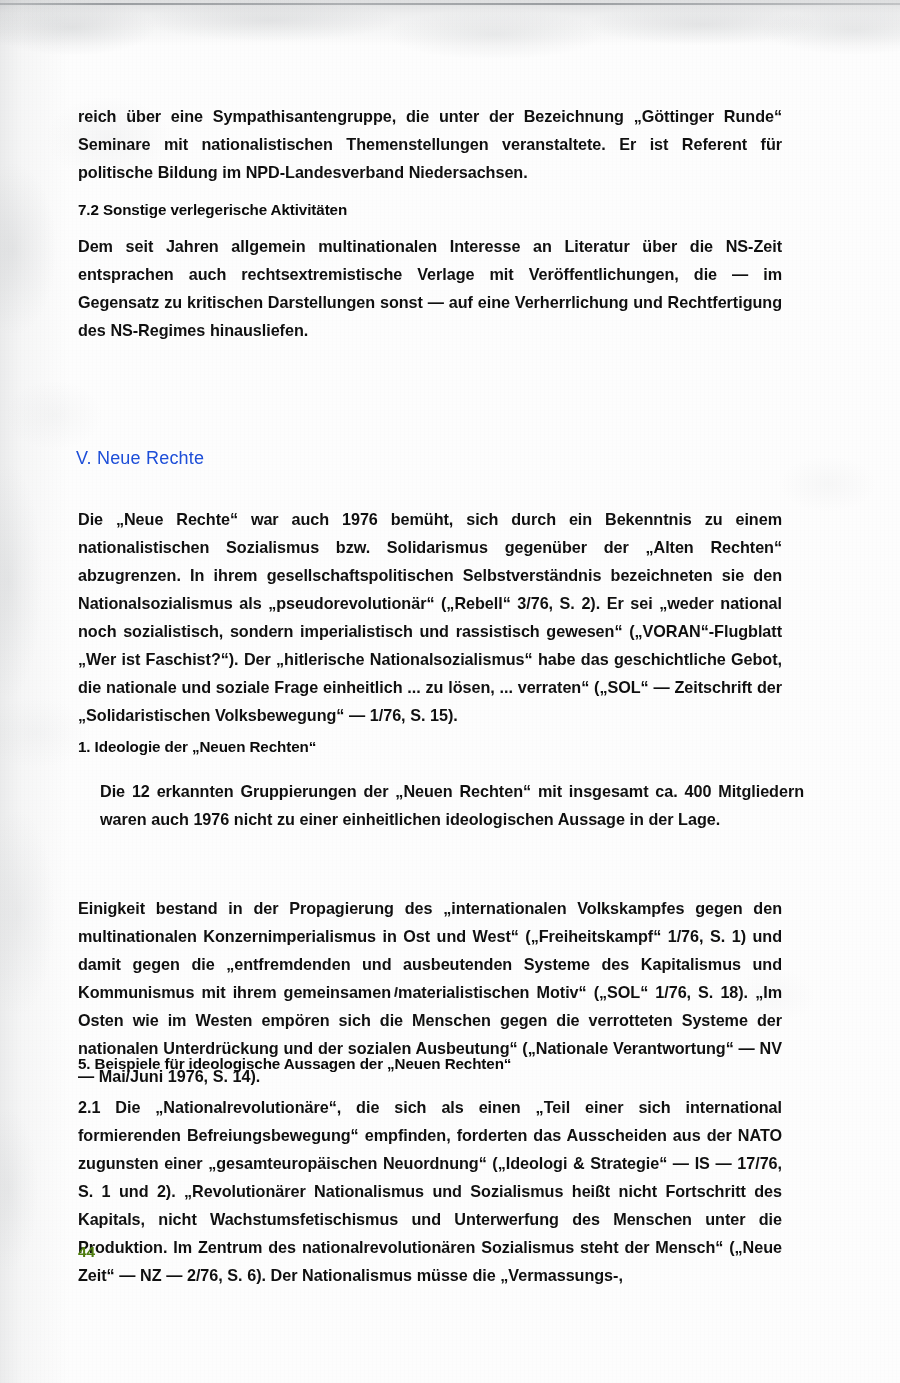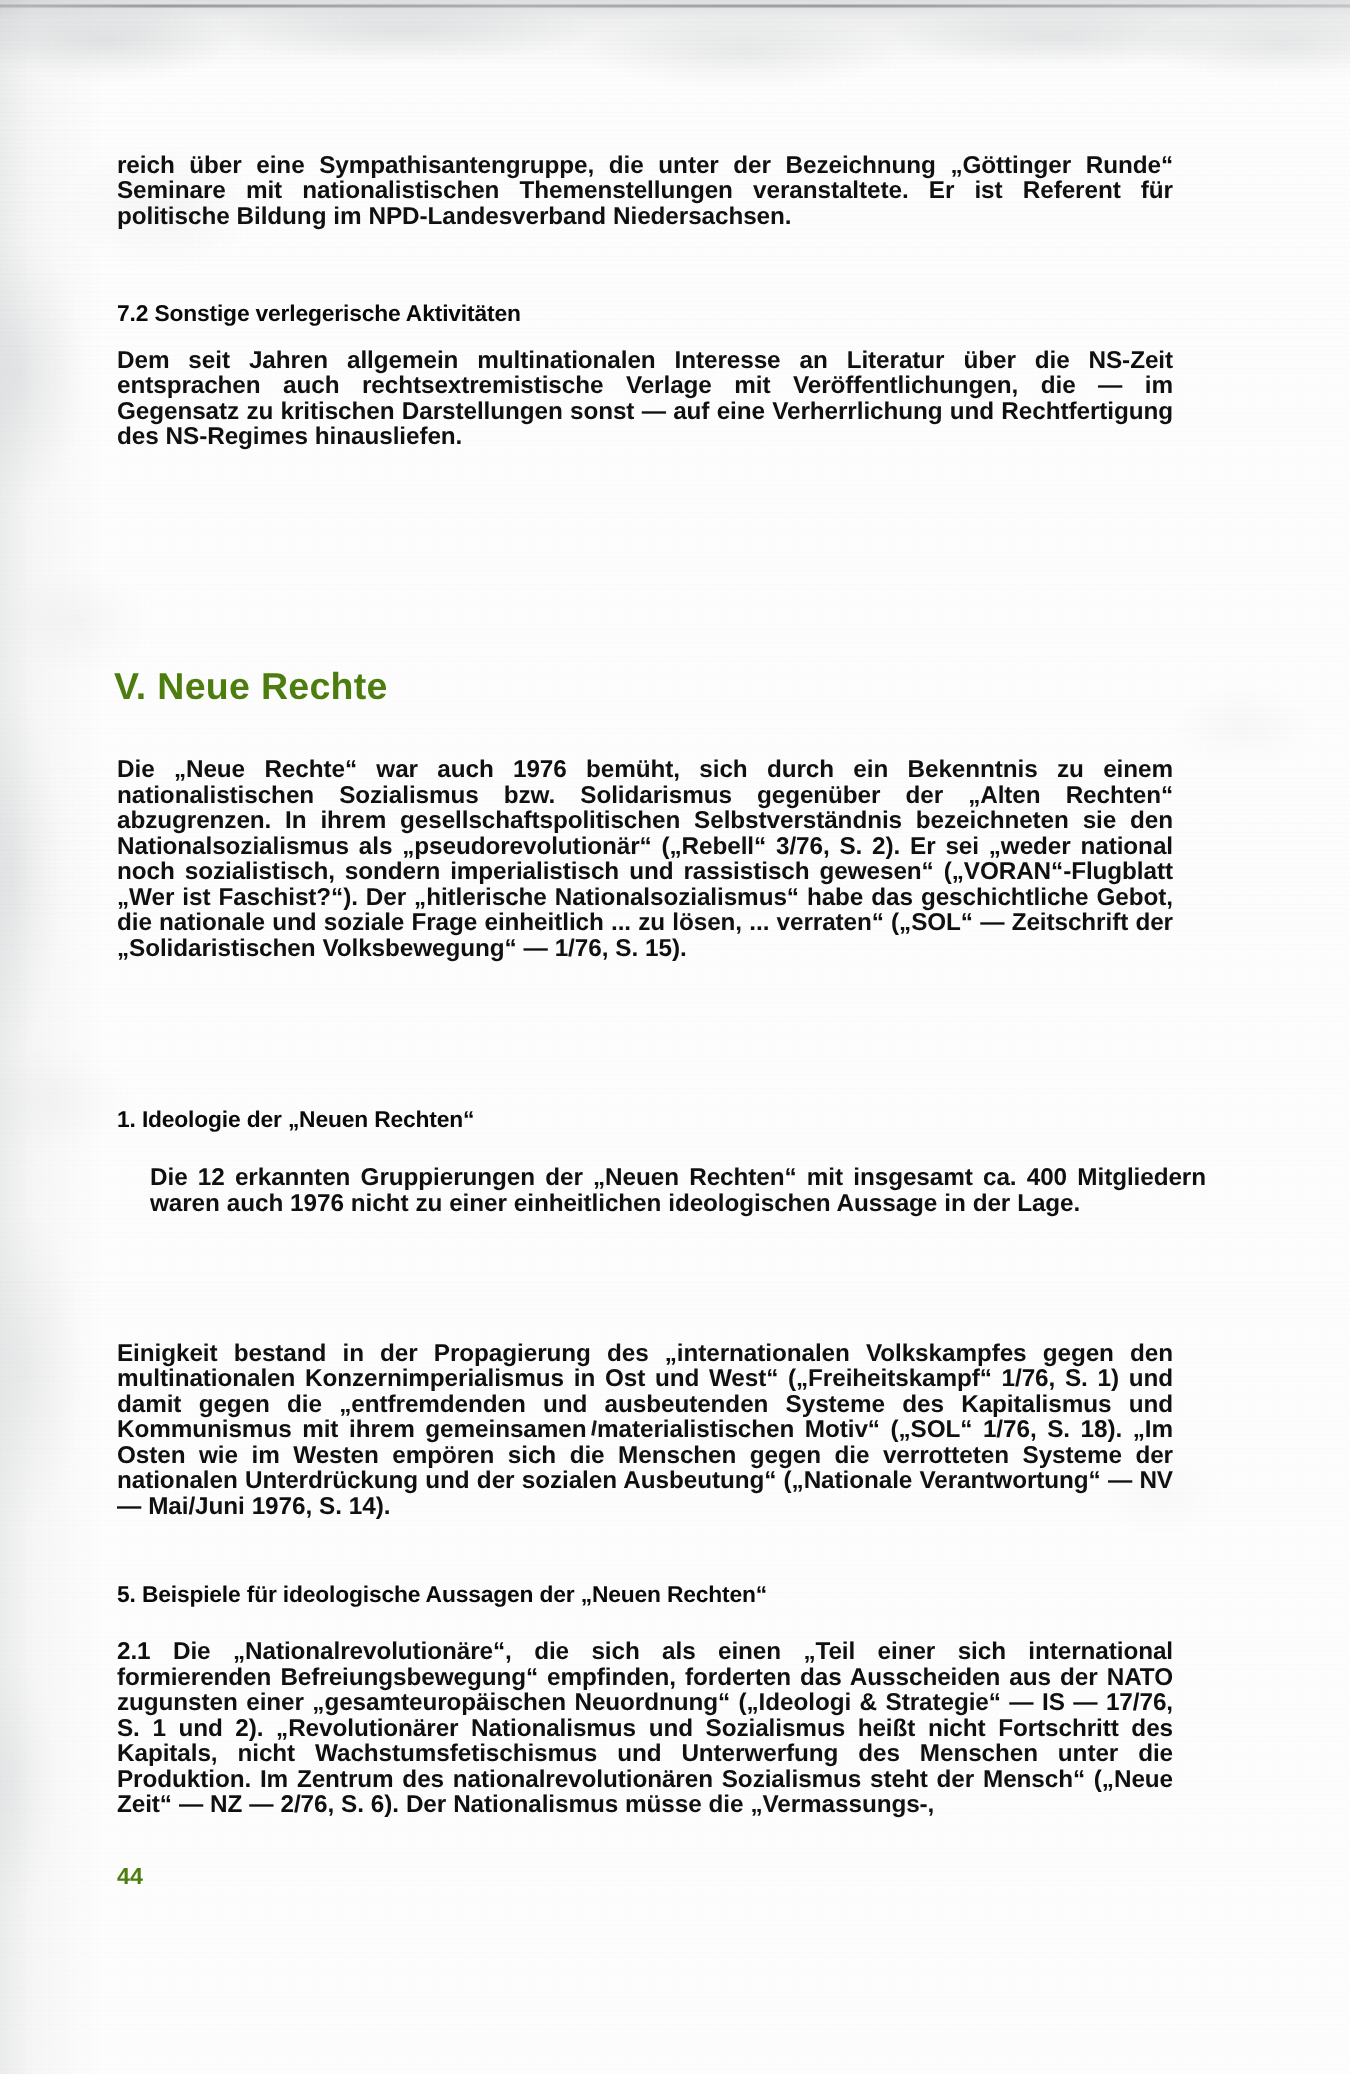--- a/index.html
+++ b/index.html
@@ -87,42 +87,42 @@
     z-index: 5;
   }
 
   p, h2, h3, h4 {
     margin: 0;
     padding: 0;
   }
 
   .body-text {
     font-size: 16.2px;
-    line-height: 17px;
+    line-height: 28px;
     text-align: justify;
     letter-spacing: -0.05px;
     word-spacing: 0.2px;
     color: #101010;
     font-weight: 600;
   }
 
   .sub-head {
     font-size: 15.2px;
     line-height: 22px;
     font-weight: 800;
     letter-spacing: -0.1px;
     color: #0a0a0a;
   }
 
   .chapter-head {
-    font-size: 25px;
+    font-size: 18px;
     line-height: 30px;
-    font-weight: 700;
+    font-weight: 400;
     letter-spacing: 0.2px;
-    color: #4d7c0f;
+    color: #1d4ed8;
     margin-left: -2px;
   }
 
   .page-number {
     position: absolute;
     left: 78px;
     top: 1243px;
     font-size: 15.5px;
     font-weight: 800;
     color: #4d7c0f;

